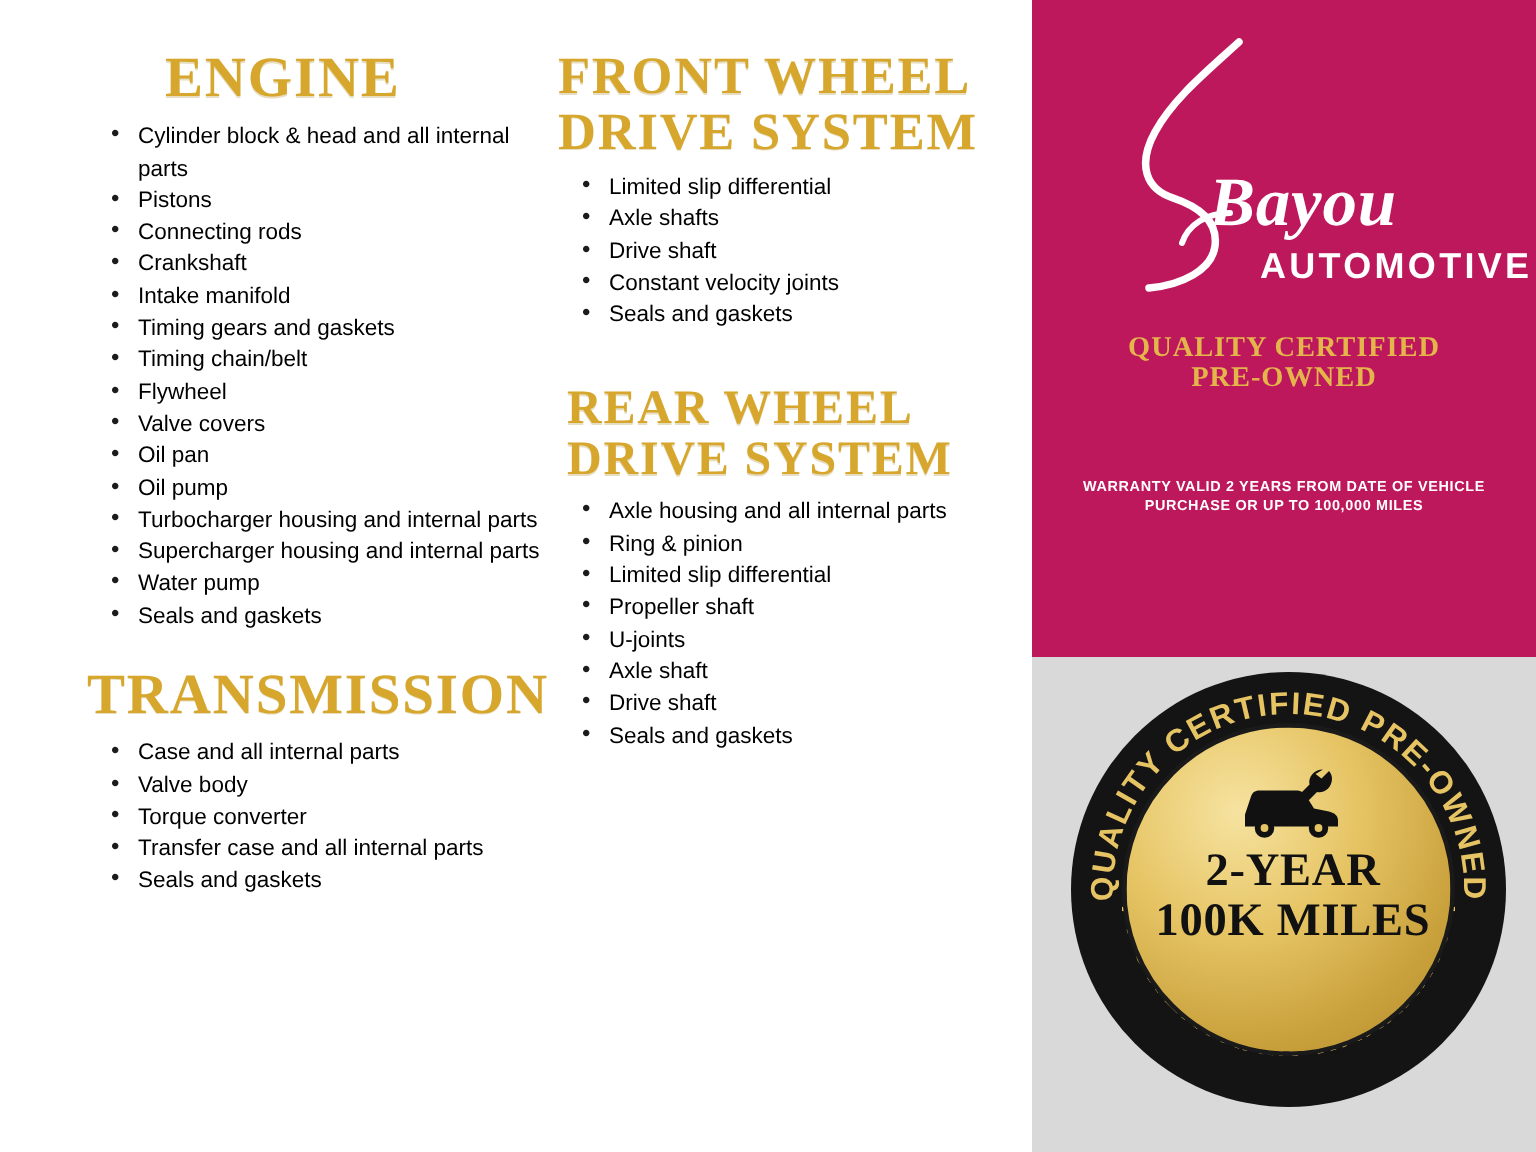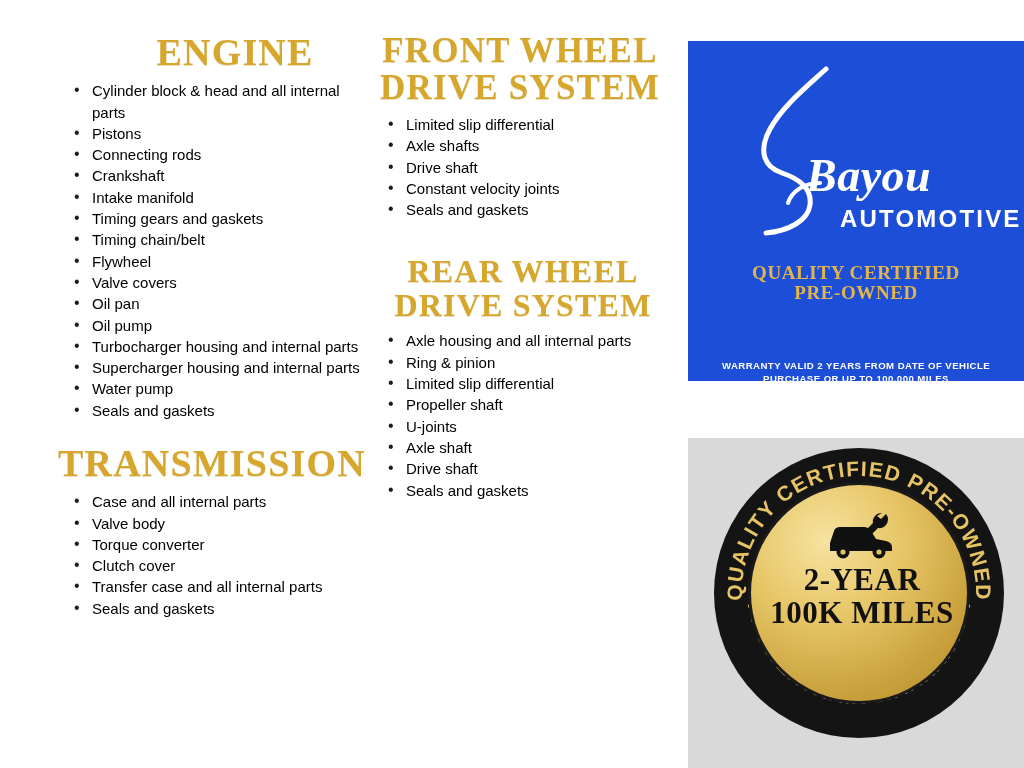--- a/index.html
+++ b/index.html
@@ -29,21 +29,21 @@
   }
   .col-left  { left: 40px;  width: 320px; }
   .col-right { left: 368px; width: 300px; }
 
   .sec-title {
     font-family: "Liberation Serif", serif;
     font-weight: bold;
     color: #d6a72c;
     letter-spacing: 1.2px;
     line-height: 1.06;
-    text-align: center;
+    text-align: left;
     margin: 0;
     text-shadow: 0 1px 0 rgba(160,120,10,0.25);
   }
   .t-engine {
     font-size: 38px;
     padding-left: 70px;
     margin-top: 32px;
   }
   .t-transmission {
     font-size: 38px;
@@ -80,24 +80,23 @@
     left: 0; top: -1px;
     font-size: 16px;
     color: #1b1b1b;
   }
   .col-right ul.items { padding-left: 20px; }
 
   
   .panel-black {
     position: absolute;
     left: 688px; top: 0;
-    width: 336px; height: 340px;
-    background: #1d4ed8;
+    width: 336px; height: 438px;
+    background: #be185d;
     overflow: hidden;
-    margin-top: 41px;
   }
   .logo-wrap {
     position: absolute;
     left: 0; top: 22px;
     width: 336px; height: 180px;
   }
   .logo-script {
     position: absolute;
     left: 118px; top: 86px;
     font-family: "Liberation Serif", serif;
@@ -229,21 +228,20 @@
         <li>Supercharger housing and internal parts</li>
         <li>Water pump</li>
         <li>Seals and gaskets</li>
       </ul>
 
       <h1 class="sec-title t-transmission">TRANSMISSION</h1>
       <ul class="items">
         <li>Case and all internal parts</li>
         <li>Valve body</li>
         <li>Torque converter</li>
-        <li>Clutch cover</li>
         <li>Transfer case and all internal parts</li>
         <li>Seals and gaskets</li>
       </ul>
     </div>
 
     <div class="col col-right">
       <h1 class="sec-title t-front">FRONT WHEEL DRIVE SYSTEM</h1>
       <ul class="items">
         <li>Limited slip differential</li>
         <li>Axle shafts</li>

